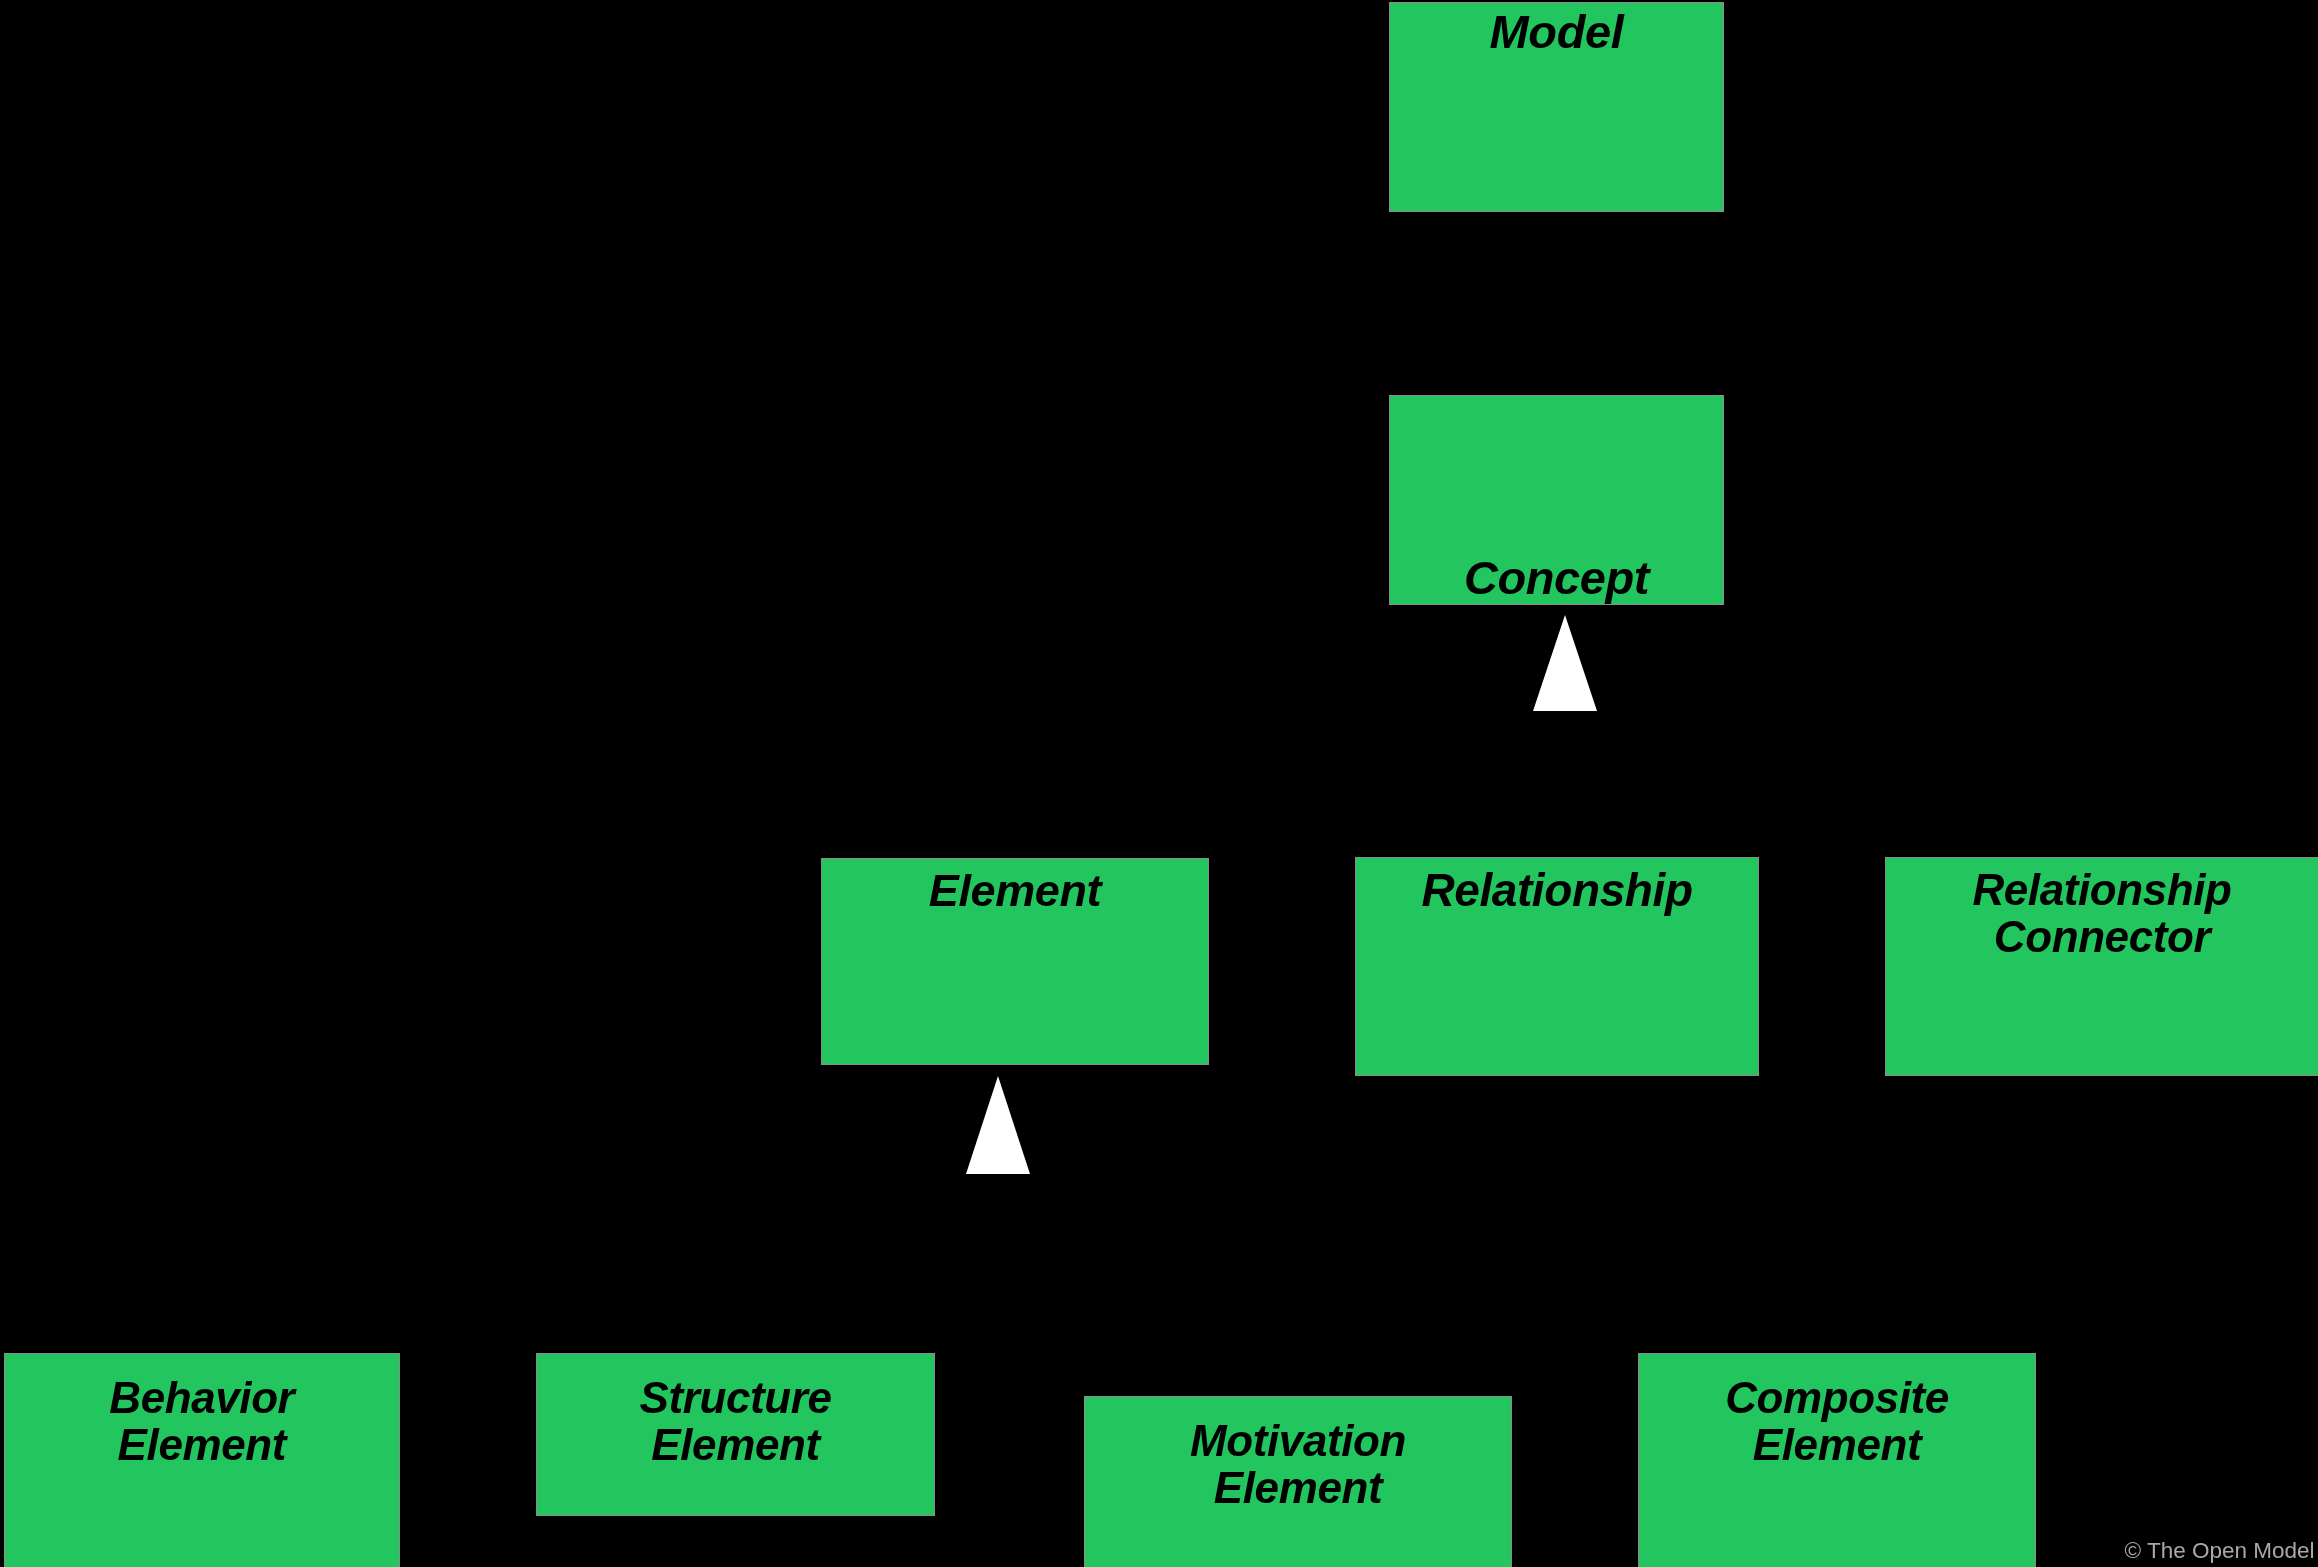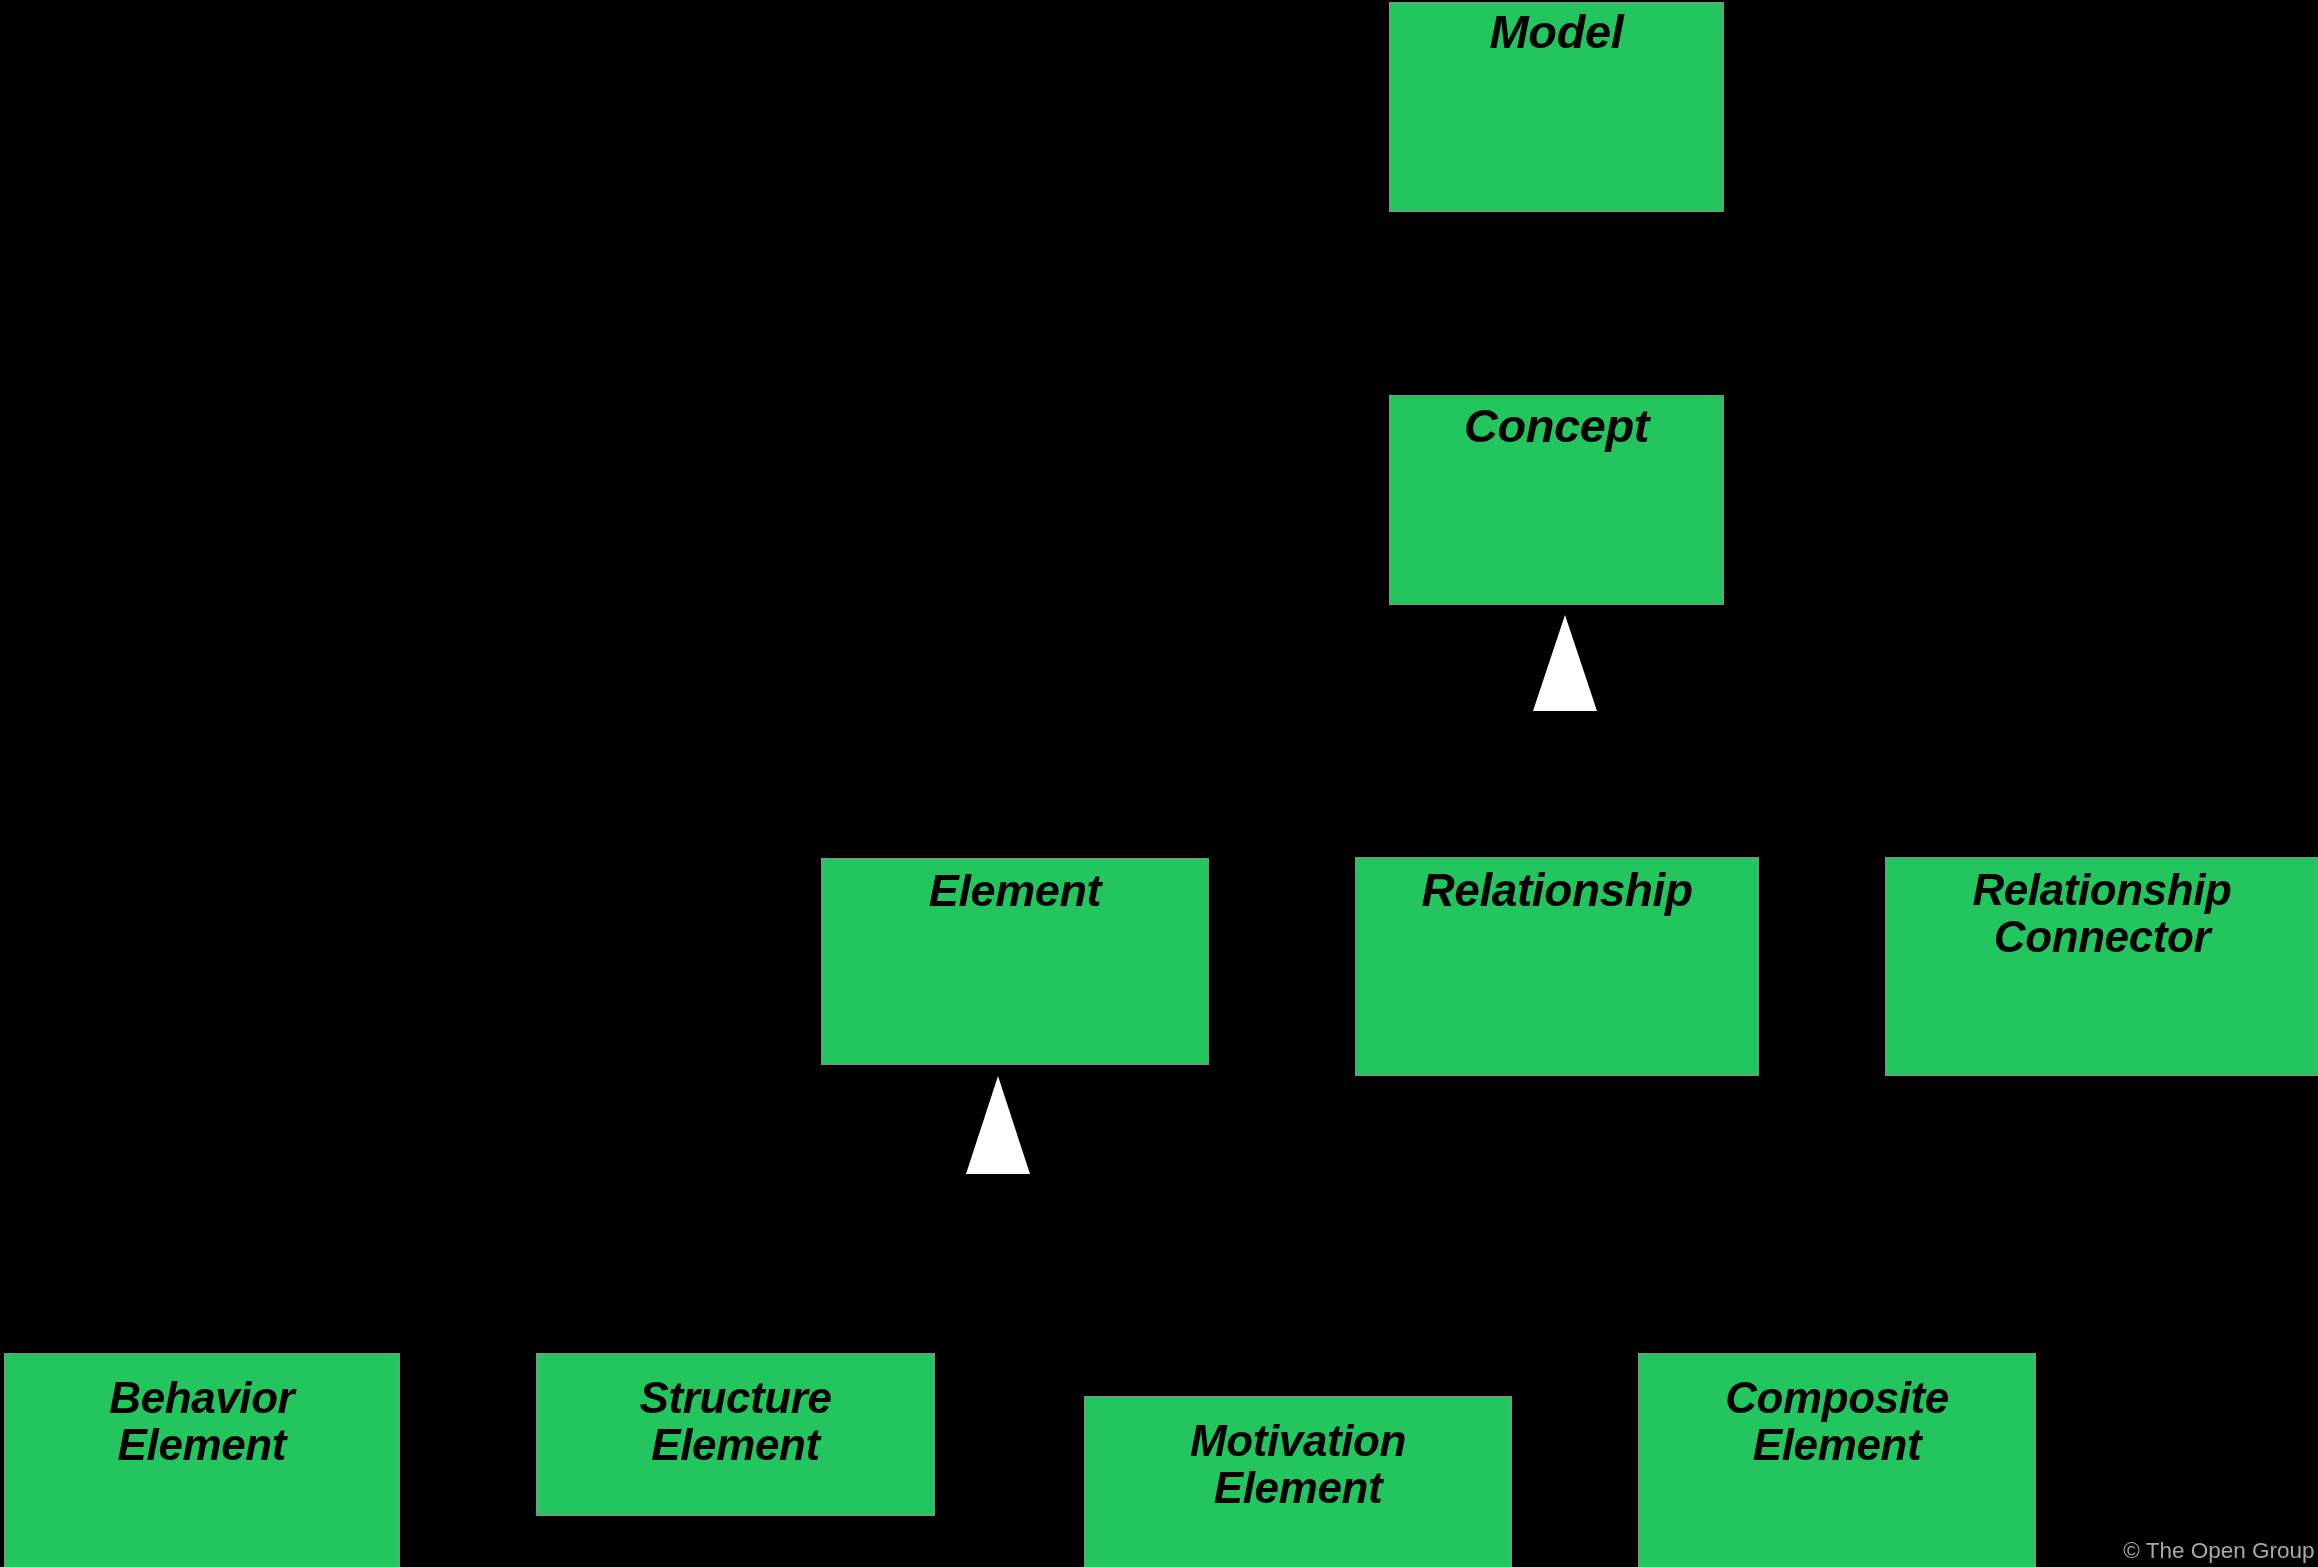--- a/index.html
+++ b/index.html
@@ -35,21 +35,21 @@
     font-weight: bold;
     font-style: italic;
     line-height: 1.08;
     white-space: pre-line;
     letter-spacing: -0.4px;
   }
   
   #box-model      { left: 1389px; top: 1.5px;    width: 335px; height: 210px; }
   #box-model .box-label      { font-size: 47px; padding-top: 4.5px; }
 
-  #box-concept    { left: 1389px; top: 395px;  width: 335px; height: 210px; }
+  #box-concept    { left: 1389px; top: 395px;  width: 335px; height: 210px; align-items: flex-end; }
   #box-concept .box-label    { font-size: 47px; padding-top: 4.5px; }
 
   #box-element    { left: 821px; top: 858px; width: 388px; height: 207px; }
   #box-element .box-label    { font-size: 45px; padding-top: 7.5px; }
 
   #box-relationship { left: 1355px; top: 857px; width: 404px; height: 219px; }
   #box-relationship .box-label { font-size: 46px; padding-top: 7.5px; }
 
   #box-relationship-connector { left: 1885px; top: 857px; width: 434px; height: 219px; }
   #box-relationship-connector .box-label { font-size: 44px; padding-top: 7.5px; }
@@ -132,16 +132,16 @@
   <div class="uml-box leaf-box" id="box-motivation-element">
     <span class="box-label">Motivation
 Element</span>
   </div>
 
   <div class="uml-box leaf-box" id="box-composite-element">
     <span class="box-label">Composite
 Element</span>
   </div>
 
-  <div id="copyright-notice">© The Open Group</div>
+  <div id="copyright-notice">© The Open Model</div>
 
 </div>
 
 
 </body></html>

